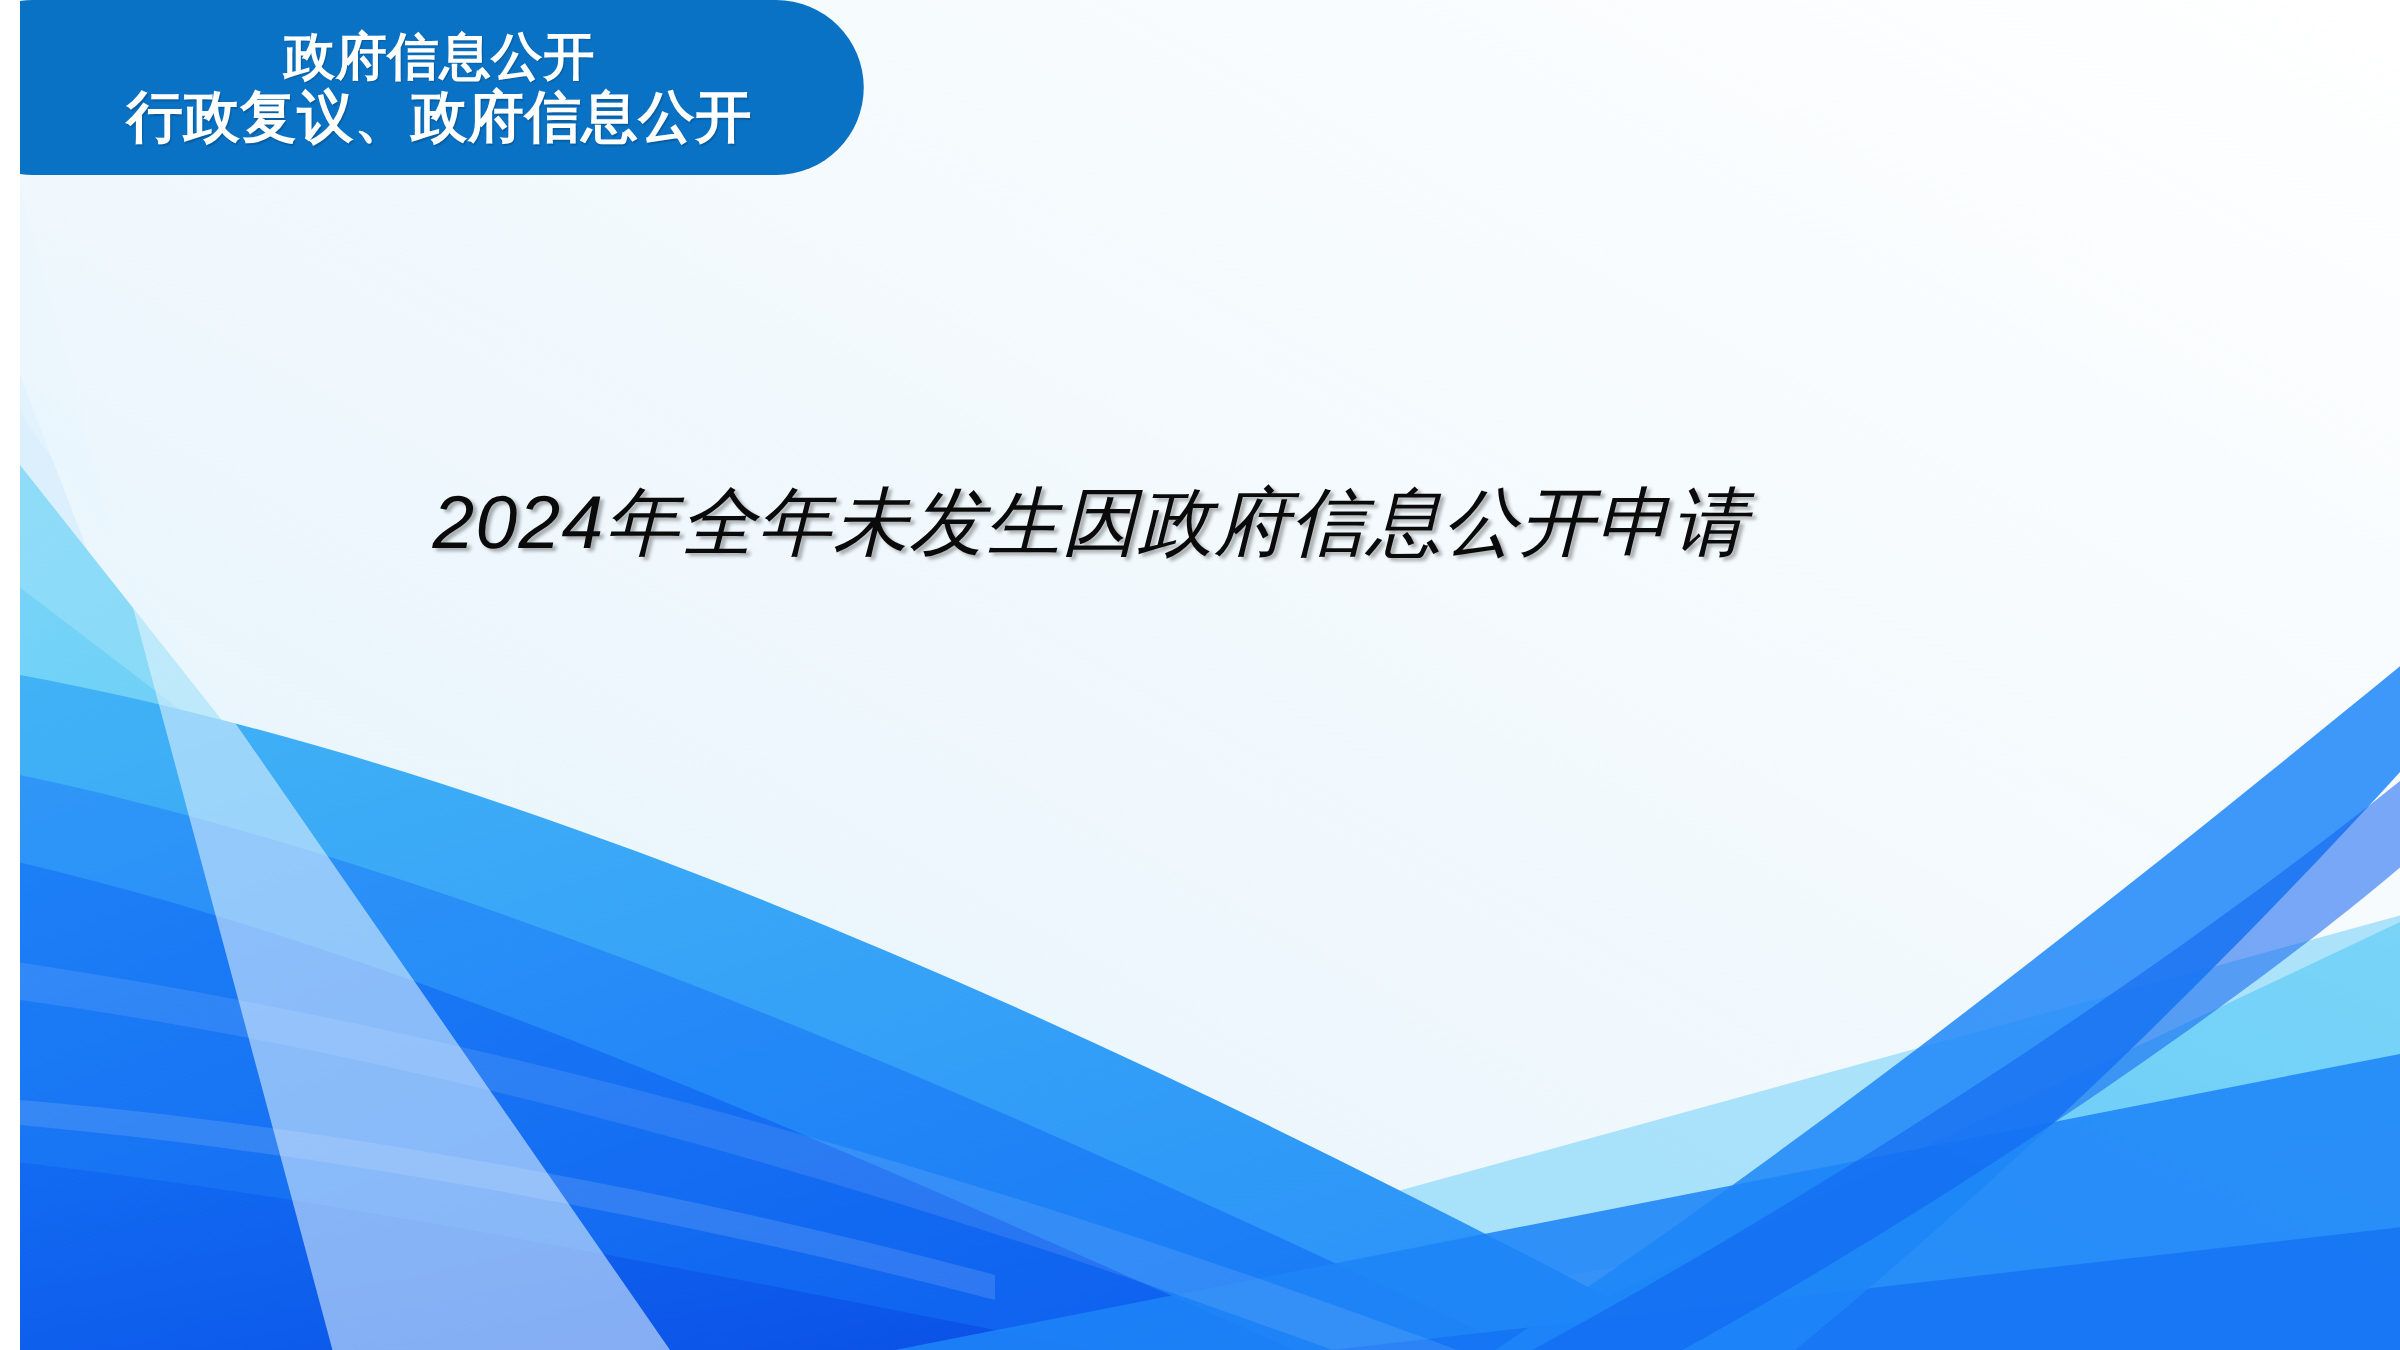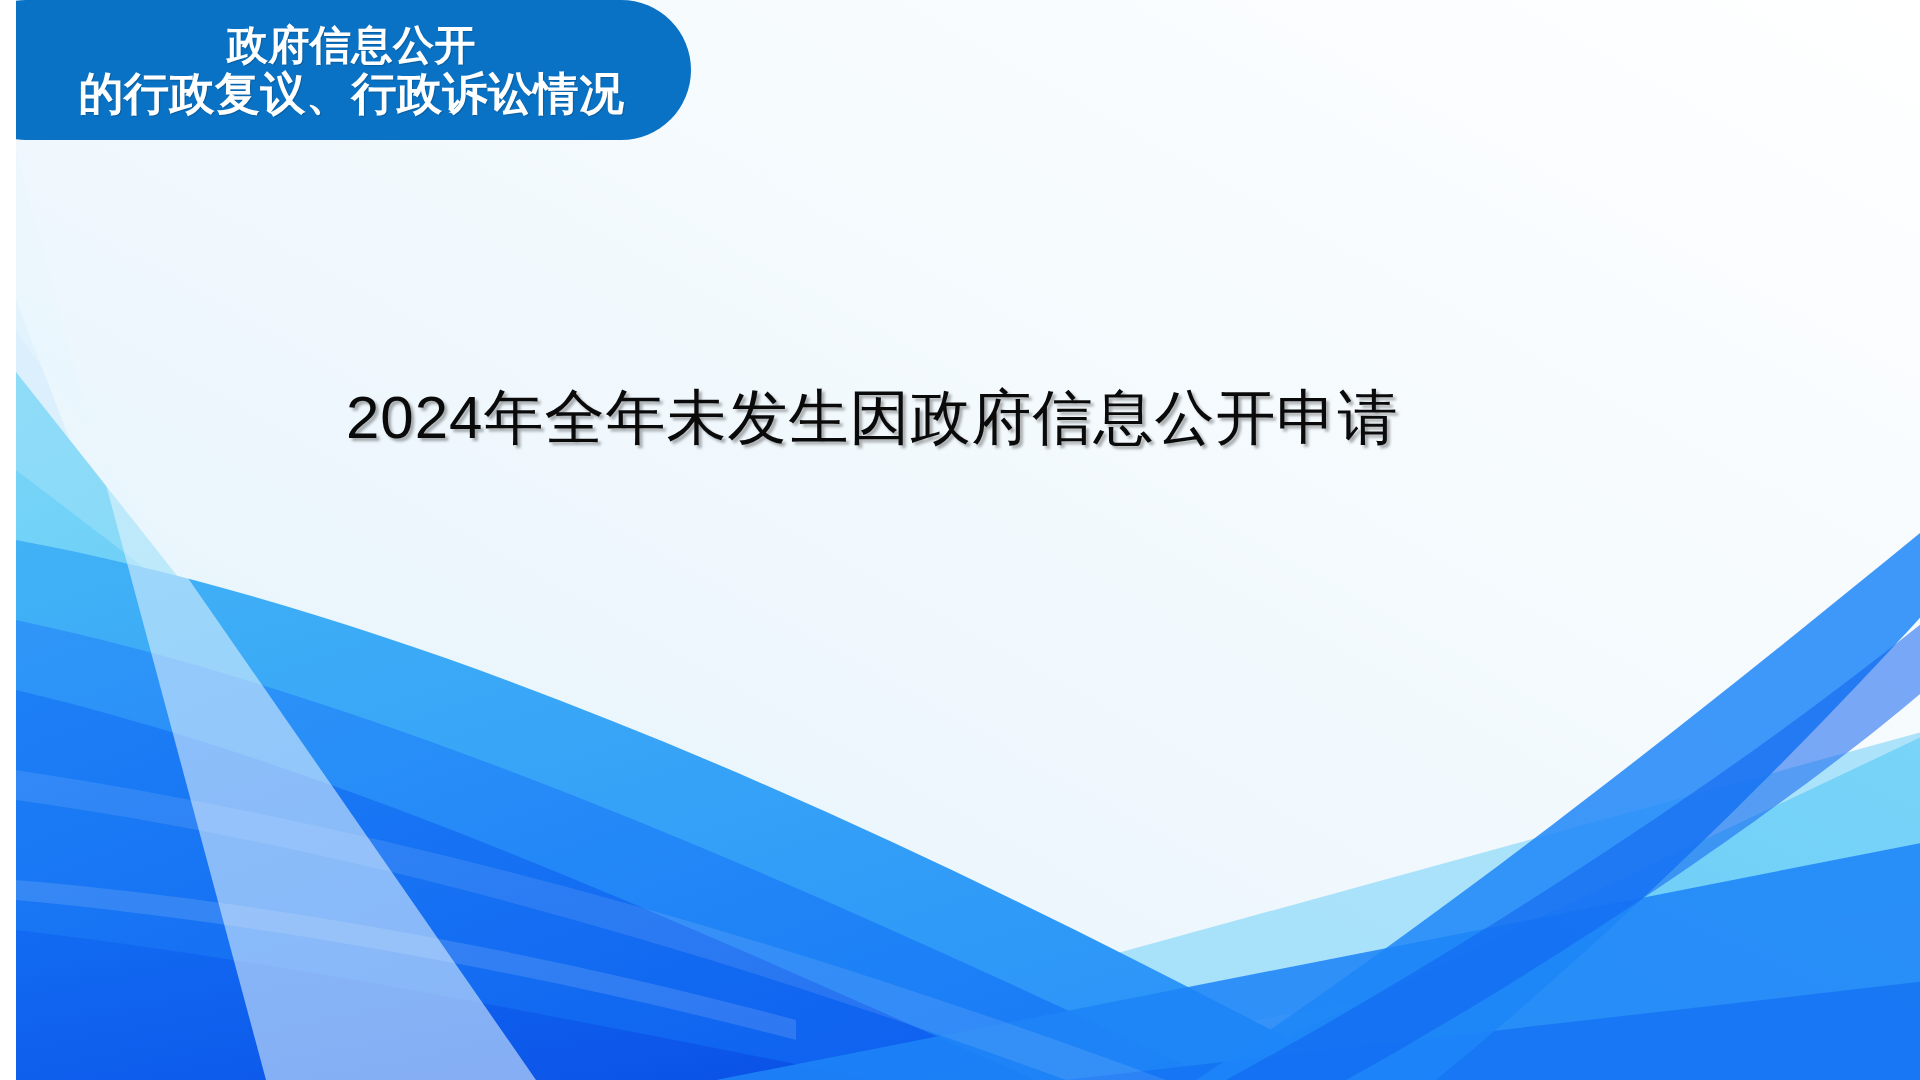--- a/index.html
+++ b/index.html
@@ -72,21 +72,21 @@
   }
   .body-line {
     color: #0a0a0a;
     font-size: 60px;
     line-height: 95px;
     white-space: nowrap;
     letter-spacing: 1px;
     text-shadow: 3px 3px 3px rgba(0,0,0,0.32);
     font-family: "Liberation Sans", "DejaVu Sans", sans-serif;
   }
-  #body-line-1 { text-indent: 80px; }
+  #body-line-1 { text-indent: 80px; font-style: italic; }
   #body-line-2 { text-indent: 0px; }
 </style>
 </head>
 <body>
 
 <div id="slide">
 
   <div id="bg-layer">
     <svg viewBox="0 0 1920 1080" preserveAspectRatio="none" xmlns="http://www.w3.org/2000/svg">
       <defs>
@@ -153,20 +153,20 @@
       <path d="M0,770 C400,830 800,950 1150,1080 L1050,1080 C720,960 360,850 0,800 Z" fill="#ffffff" opacity="0.10"></path>
 
       <path d="M0,880 C240,900 520,950 780,1020 L780,1040 C520,972 240,922 0,900 Z" fill="#ffffff" opacity="0.13"></path>
 
       <path d="M0,150 L0,330 L520,1080 L250,1080 Z" fill="#eaf6fd" opacity="0.55"></path>
     </svg>
   </div>
 
   <div id="title-badge">
     <div class="badge-line" id="badge-line-1">政府信息公开</div>
-    <div class="badge-line" id="badge-line-2">的行政复议、行政诉讼情况</div>
+    <div class="badge-line" id="badge-line-2">行政复议、政府信息公开</div>
   </div>
 
   <div id="body-text">
     <div class="body-line" id="body-line-1">2024年全年未发生因政府信息公开申请</div>
   </div>
 
 </div>
 
 </body></html>

